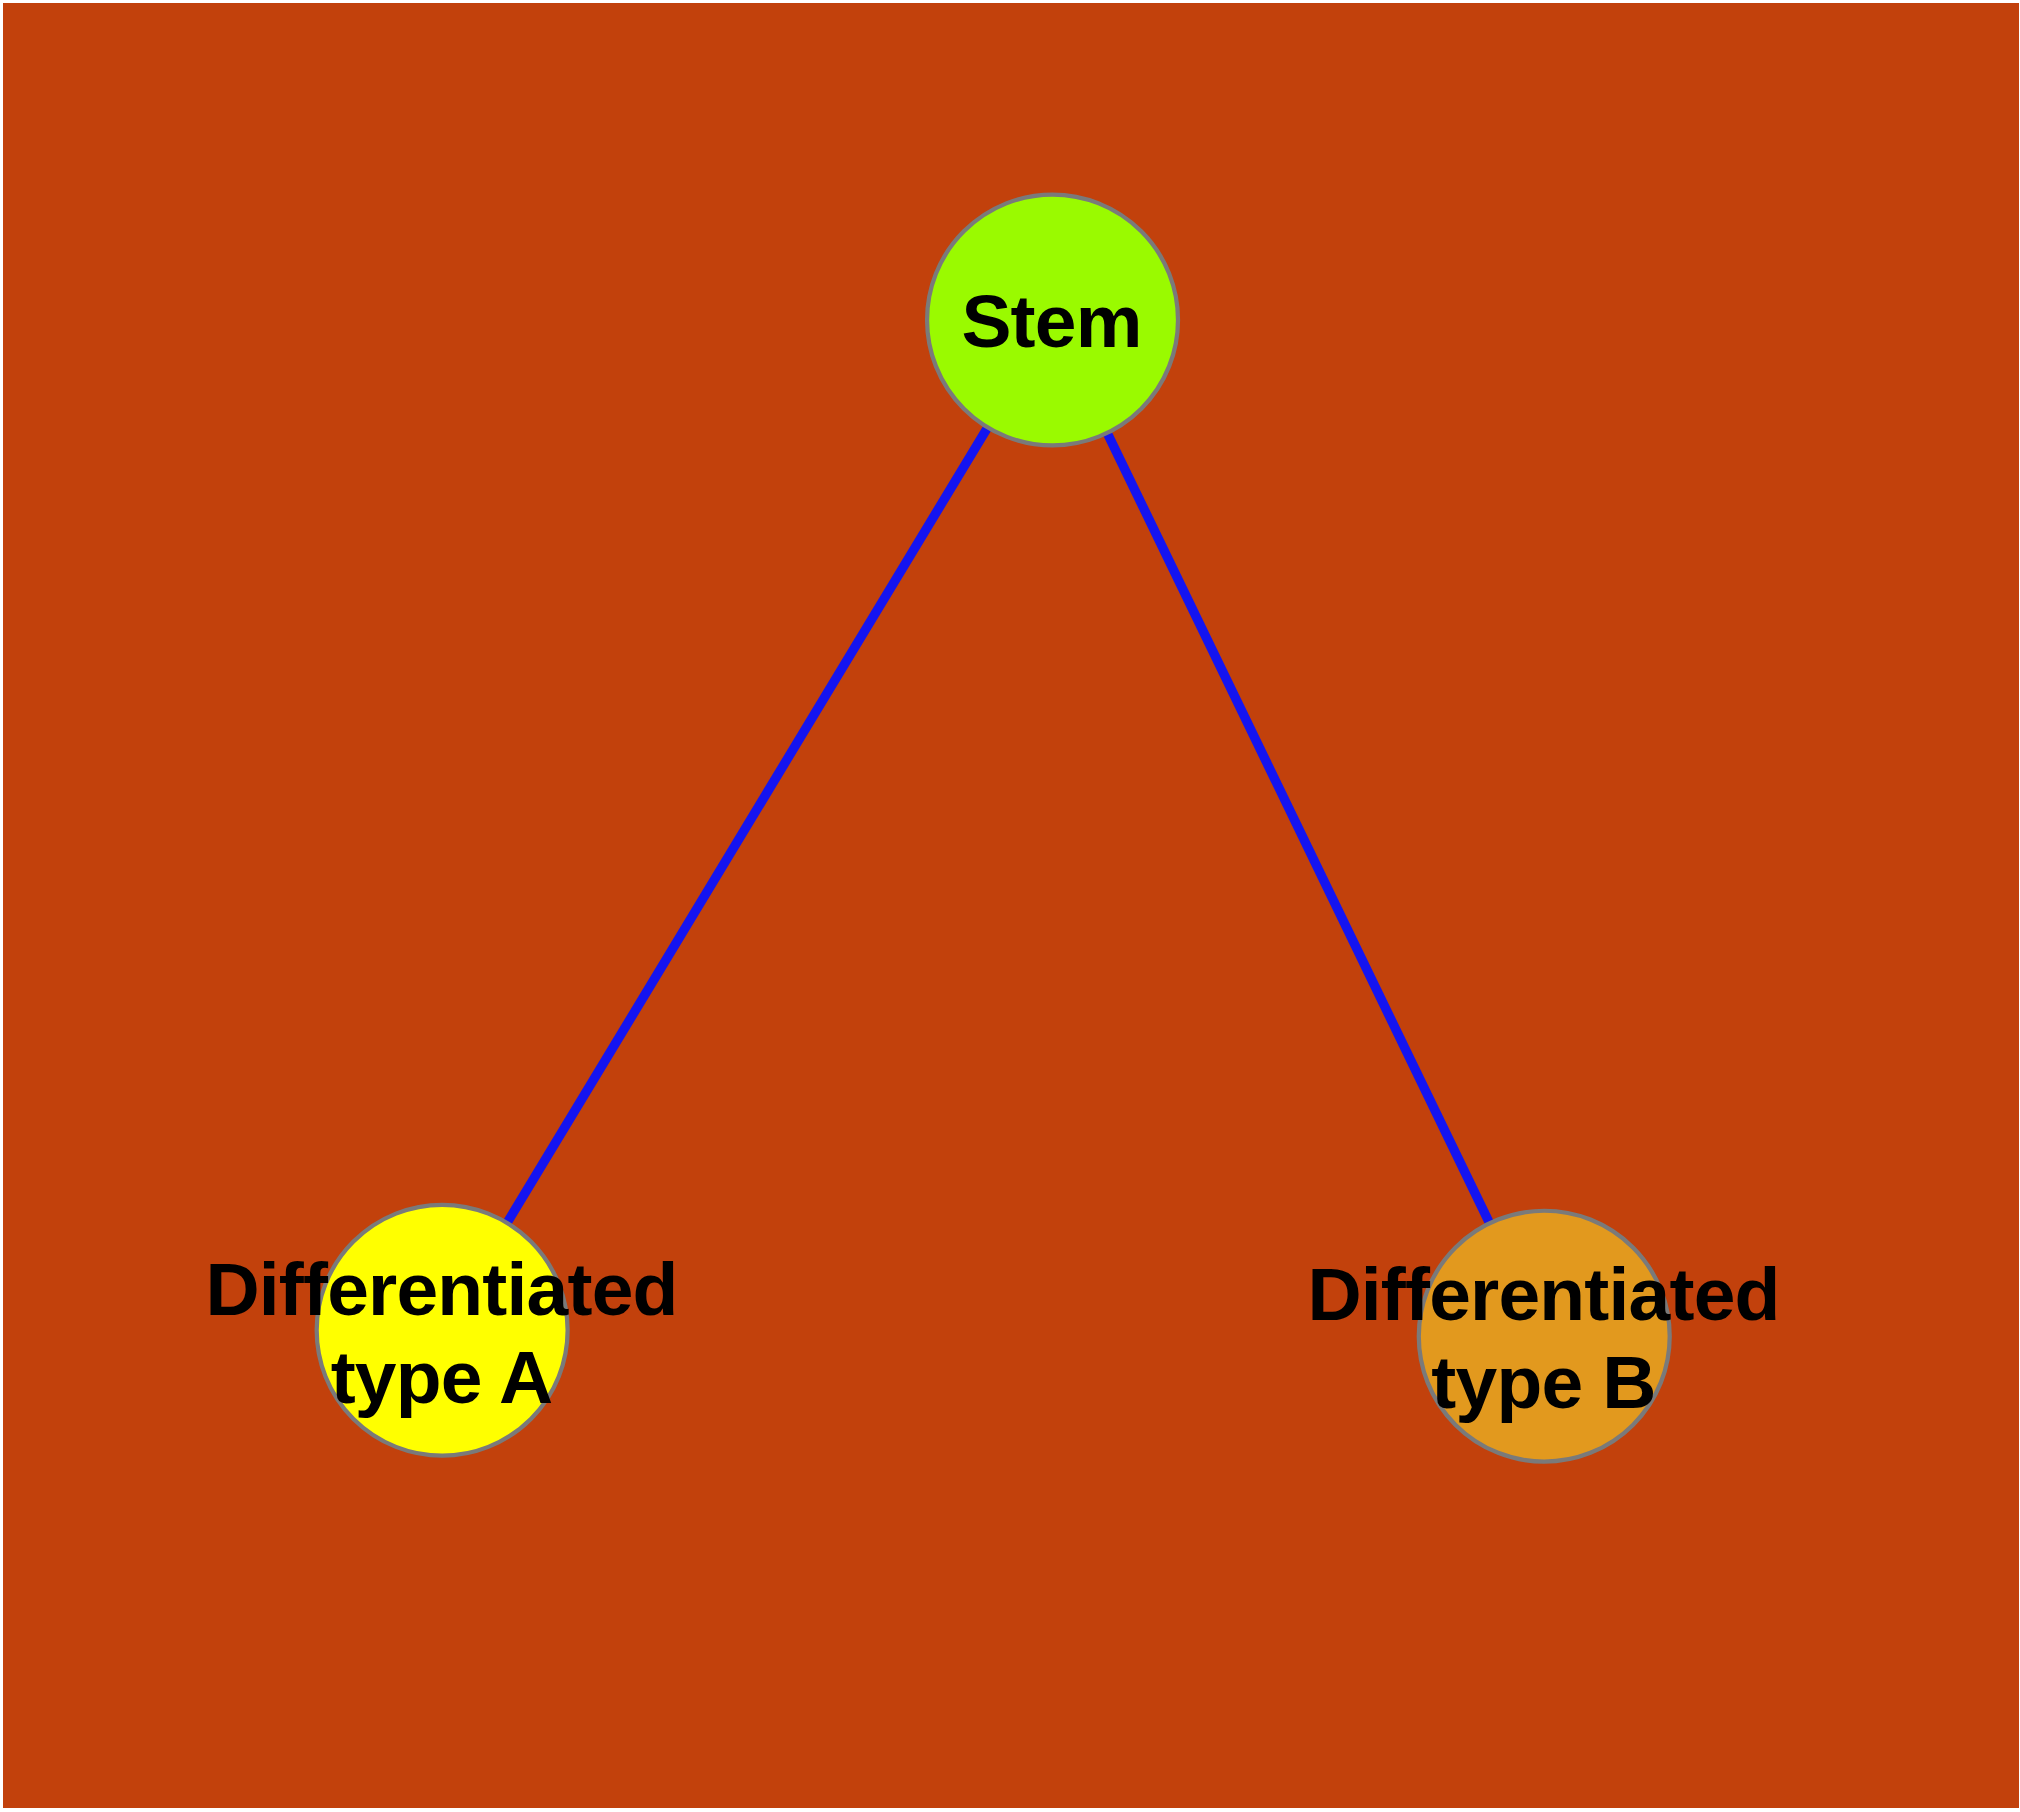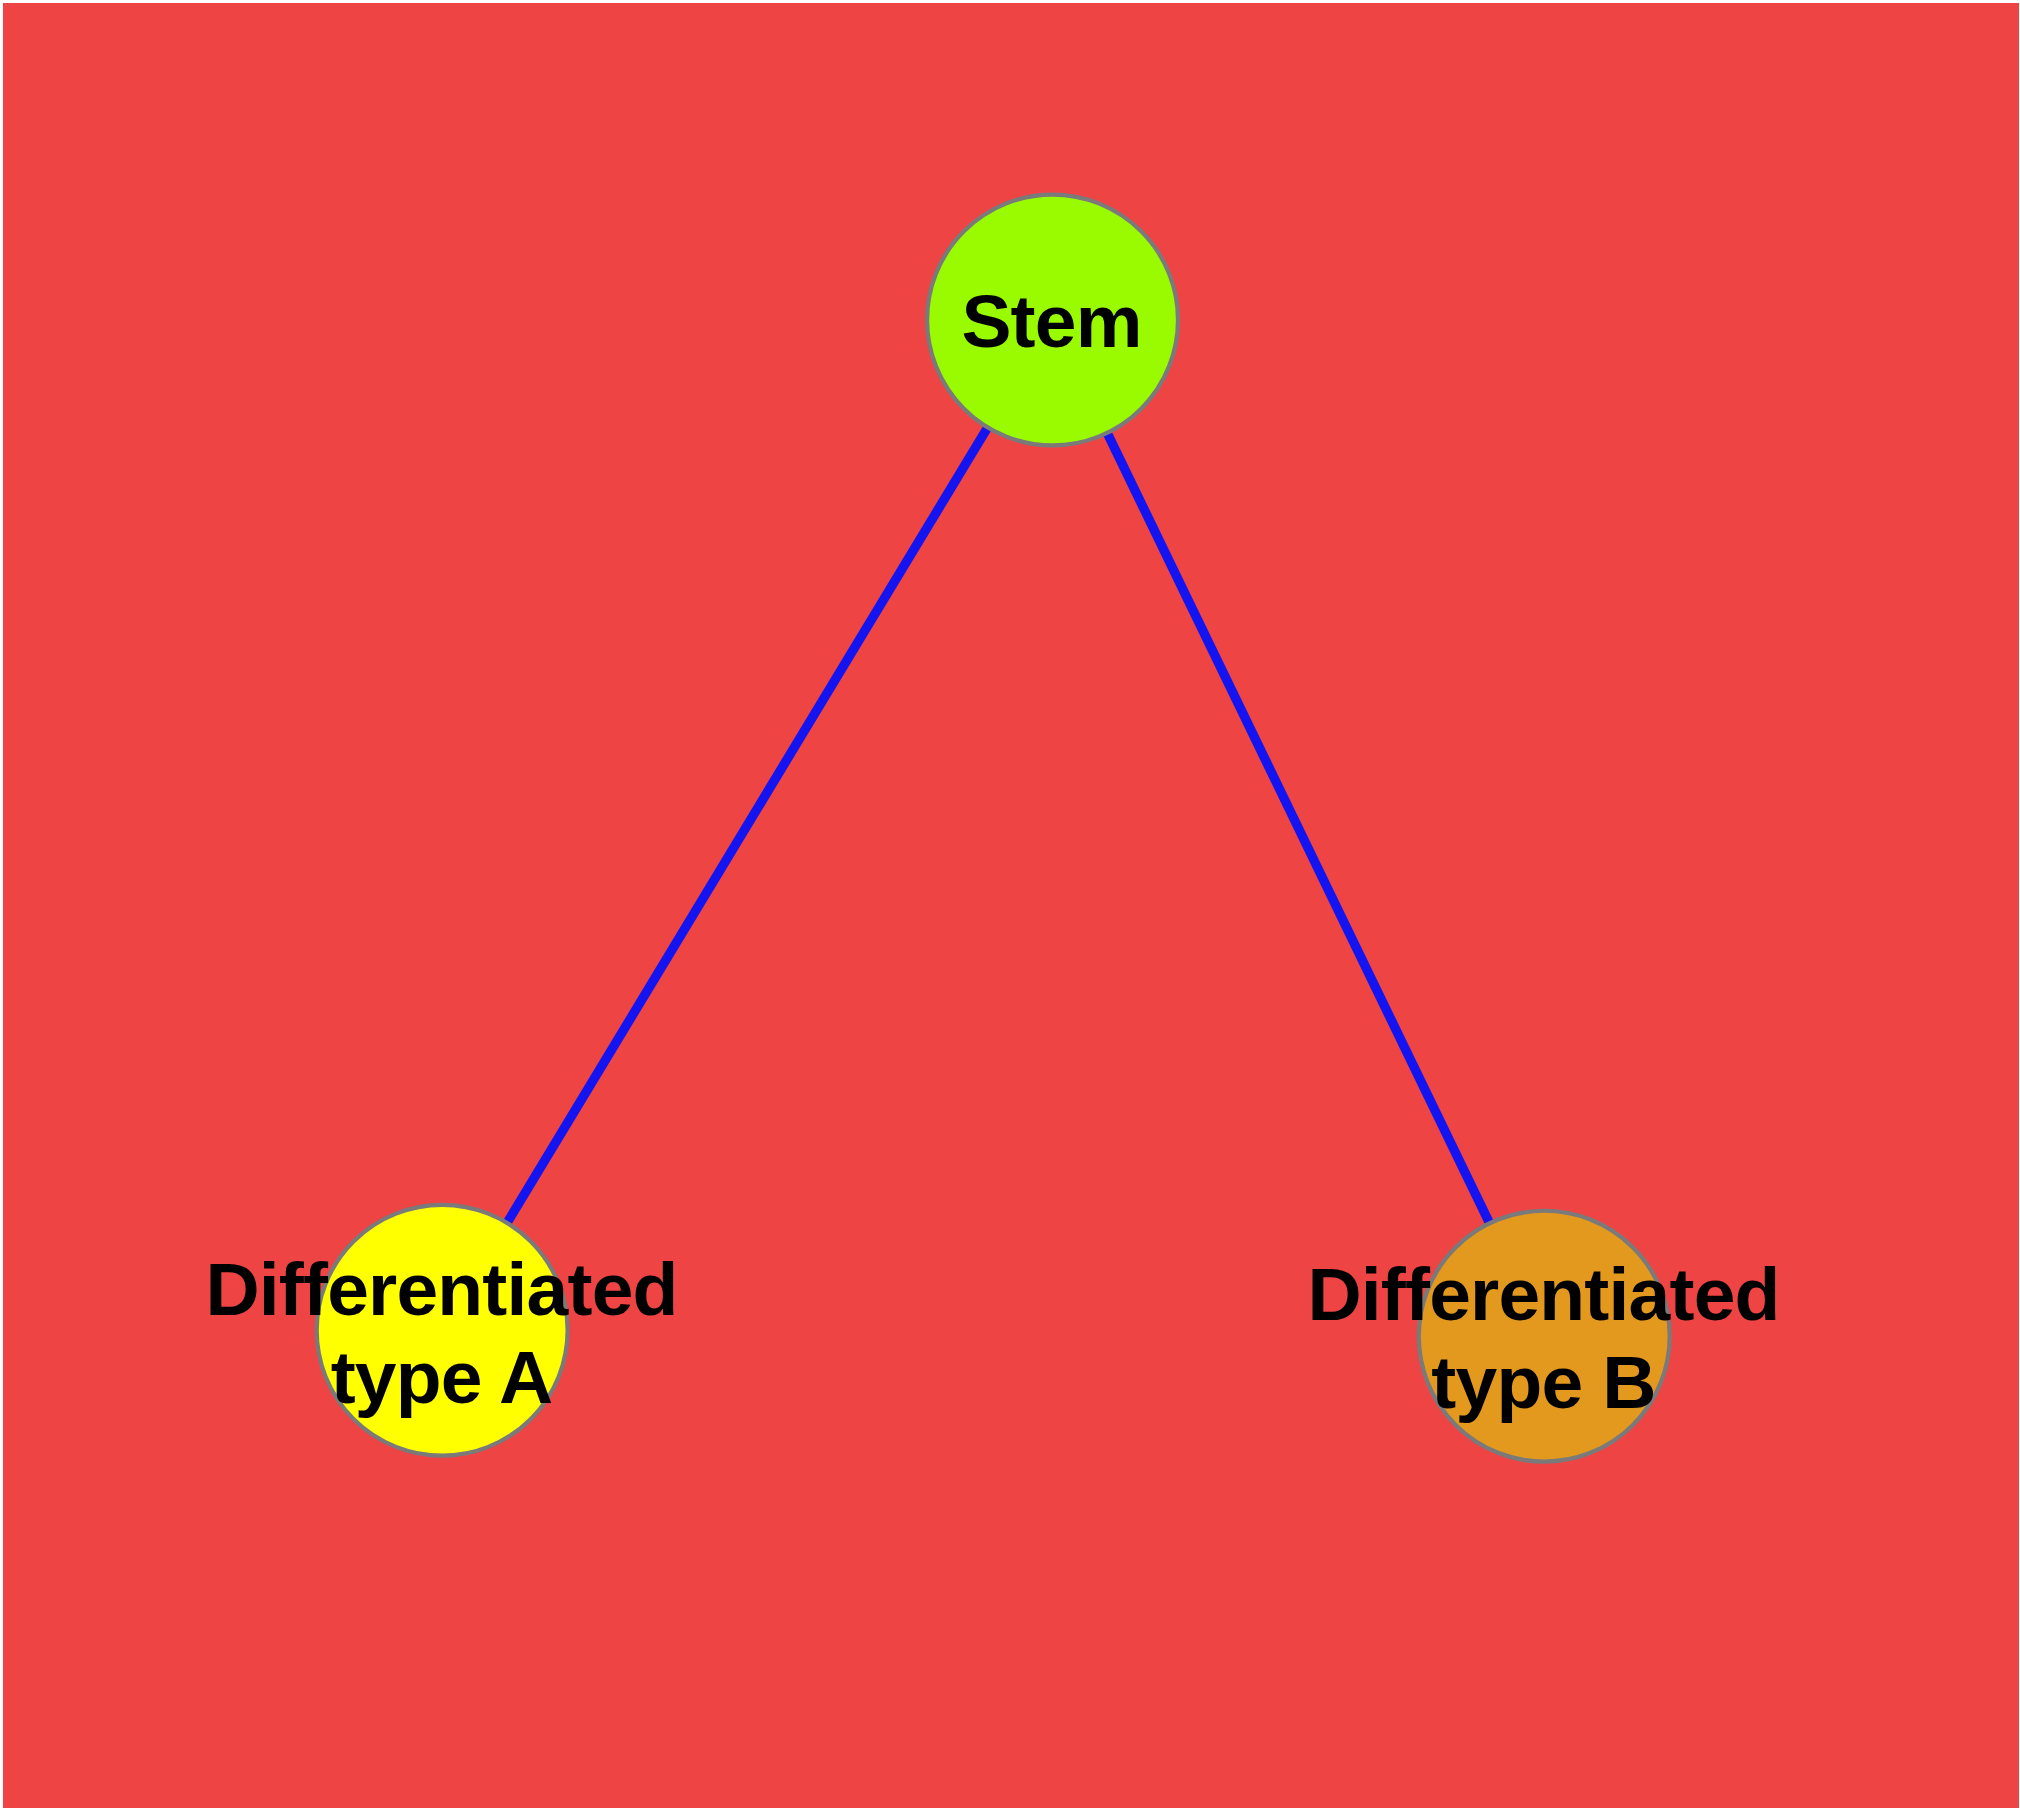--- a/index.html
+++ b/index.html
@@ -49,21 +49,21 @@
     pointer-events: none;
   }
   .label-stem   { left: 1049px; top: 319px; }
   .label-diff-a { left: 439px;  top: 1331px; }
   .label-diff-b { left: 1541px; top: 1336px; }
 </style>
 </head>
 <body>
 
 <div class="stage">
-  <div class="canvas" style="background: #ef4444;">
+  <div class="canvas" style="background: #c2410c;">
 
     <svg class="graph" viewBox="0 0 2378 2129" preserveAspectRatio="none">
 
       <line class="edge" x1="1238" y1="374" x2="518" y2="1566" stroke="#1414F0"></line>
       <line class="edge" x1="1238" y1="374" x2="1818" y2="1573" stroke="#1414F0"></line>
 
       <circle class="node-circle" cx="1238" cy="374" r="148" fill="#9AFA00" style="stroke: rgb(122, 122, 122);"></circle>
       <circle class="node-circle" cx="518" cy="1566" r="148" fill="#FFFF00" style="stroke: rgb(122, 122, 122);"></circle>
       <circle class="node-circle" cx="1818" cy="1573" r="148" fill="#E2991E" style="stroke: rgb(122, 122, 122);"></circle>
     </svg>

